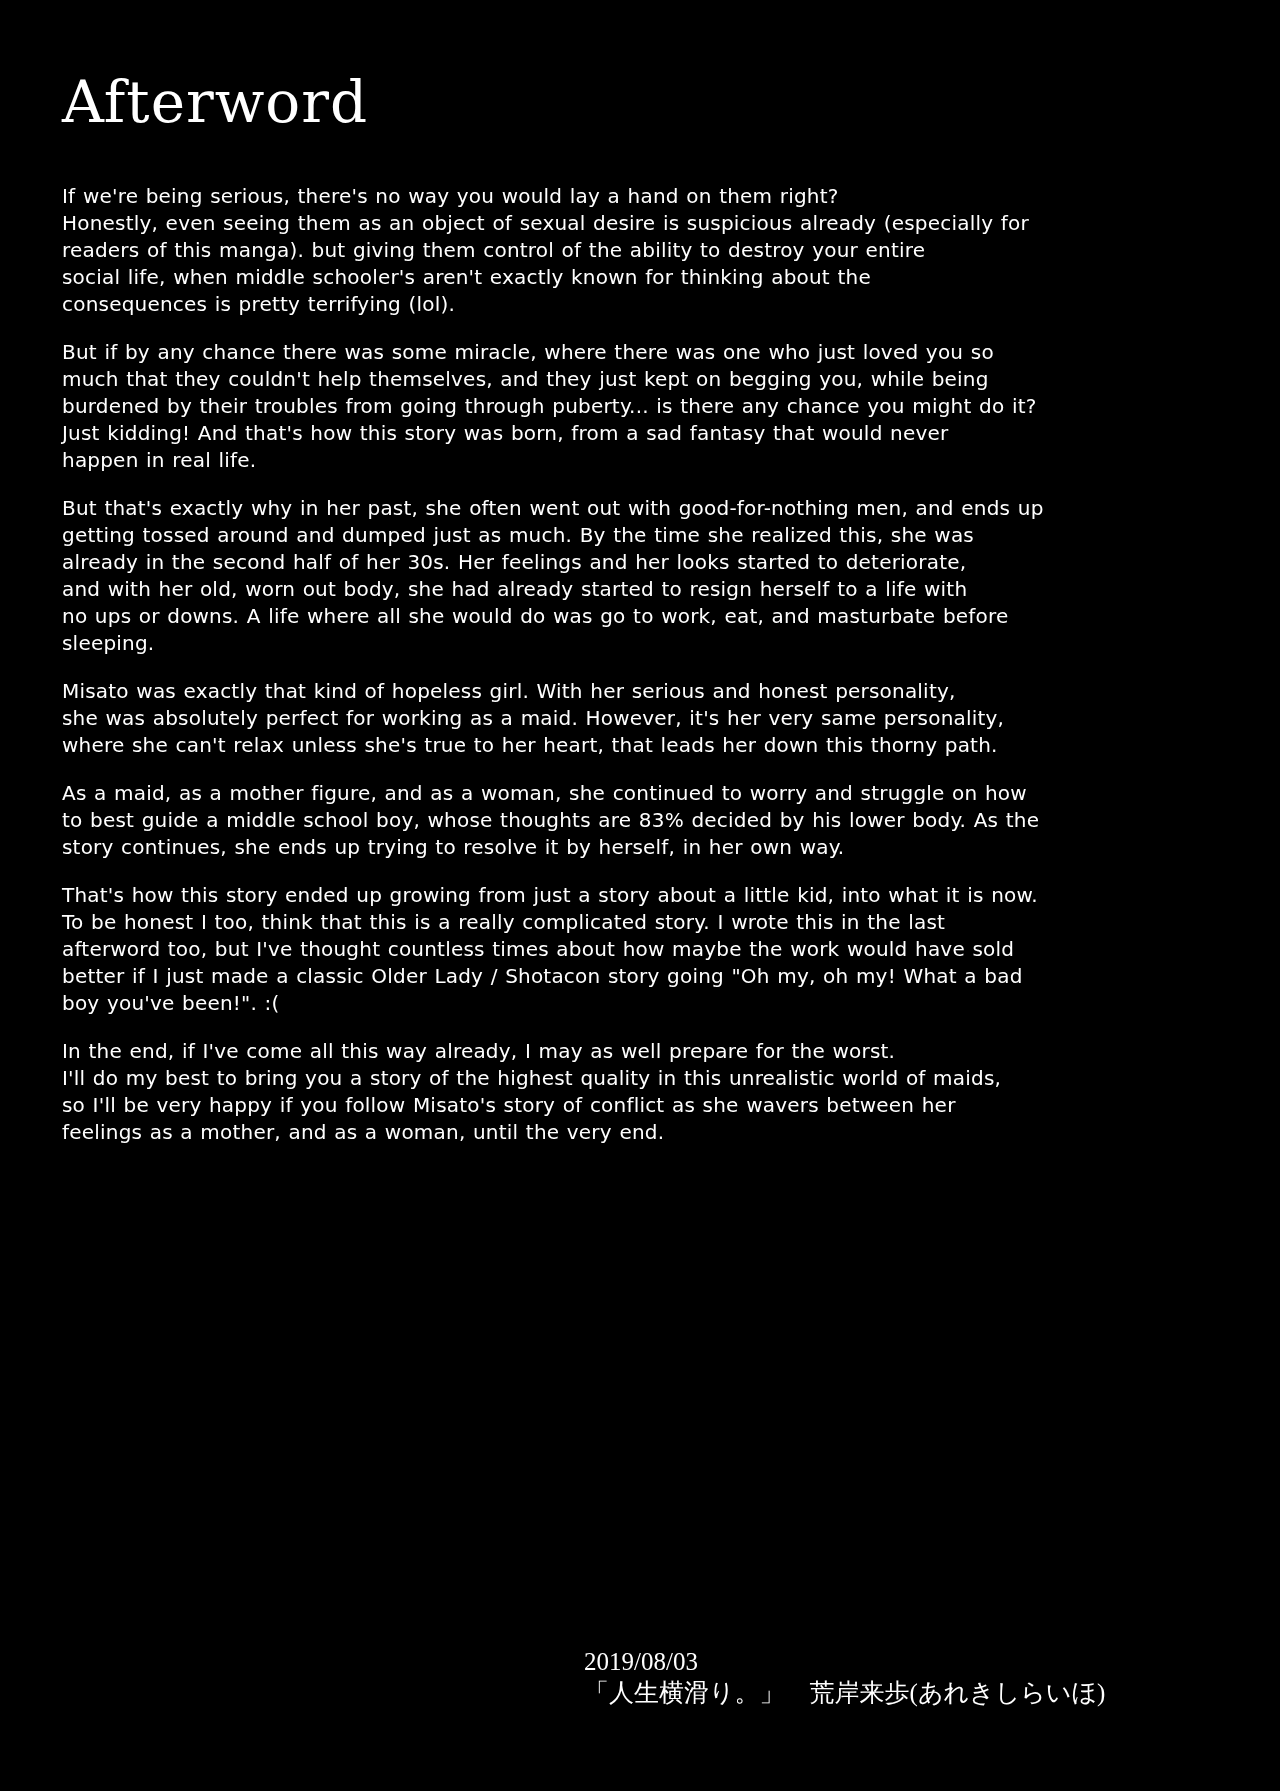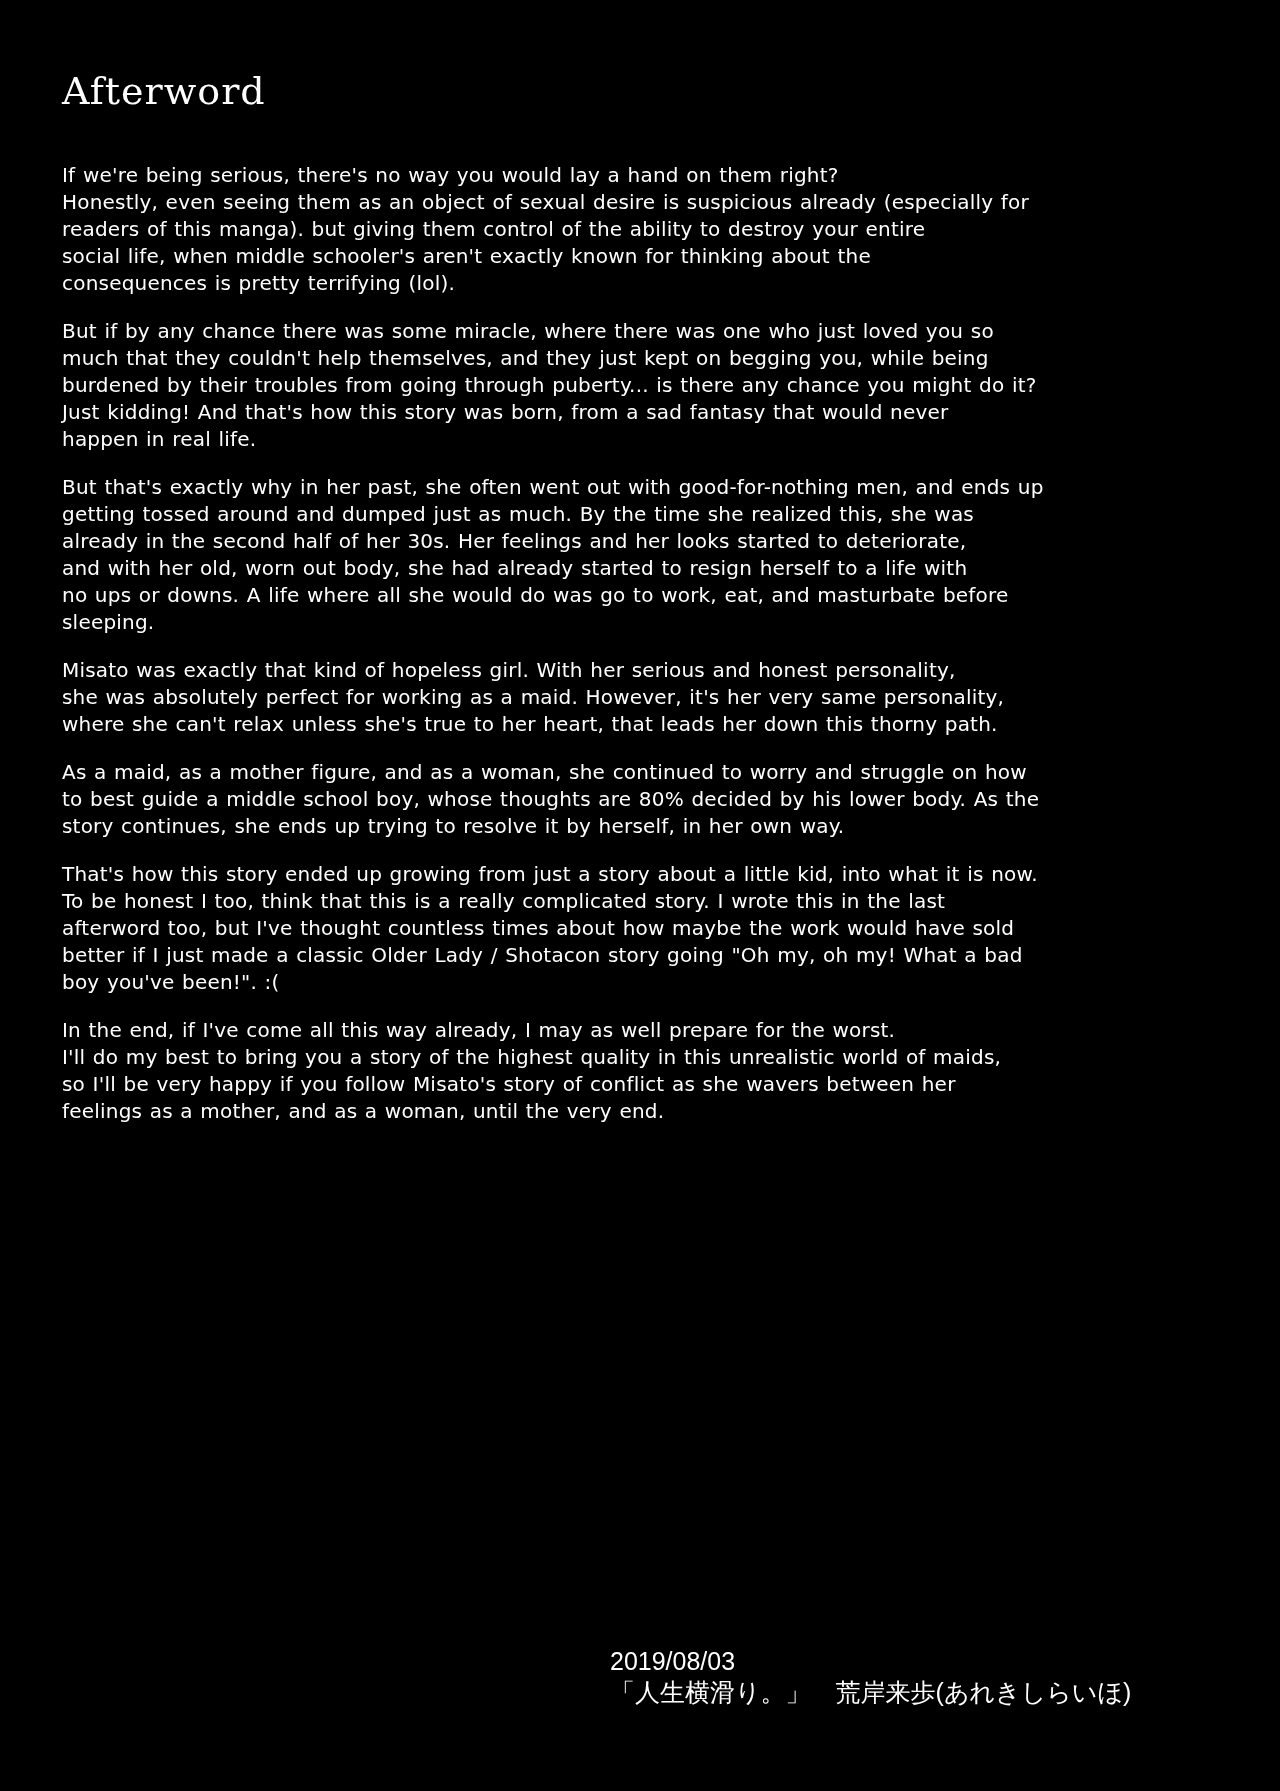--- a/index.html
+++ b/index.html
@@ -13,40 +13,40 @@
     height: 1791px;
     background: #000000;
     color: #ffffff;
     font-family: "DejaVu Sans", sans-serif;
     overflow: hidden;
   }
   .content {
     padding: 72px 55px 0 62px;
   }
   .title {
-    font-size: 38px;
+    font-size: 58px;
     line-height: 1.05;
     font-weight: normal;
     letter-spacing: 1px;
     margin: 0 0 50px 0;
     font-family: "DejaVu Serif", serif;
   }
   .para {
     white-space: pre-line;
     font-size: 20px;
     line-height: 27px;
     margin: 0 0 21px 0;
     letter-spacing: 0.2px;
     word-spacing: 1px;
   }
   .footer {
     position: absolute;
-    left: 610px;
+    left: 584px;
     top: 1646px;
-    font-family: Liberation Sans, sans-serif;
+    font-family: Liberation Serif, serif;
     font-size: 25px;
     line-height: 31px;
     color: #ffffff;
   }
 </style>
 </head>
 <body>
 
 <div class="page">
   <div class="content">
@@ -65,21 +65,21 @@
     <div class="para">But that's exactly why in her past, she often went out with good-for-nothing men, and ends up
 getting tossed around and dumped just as much. By the time she realized this, she was
 already in the second half of her 30s. Her feelings and her looks started to deteriorate,
 and with her old, worn out body, she had already started to resign herself to a life with
 no ups or downs. A life where all she would do was go to work, eat, and masturbate before
 sleeping.</div>
     <div class="para">Misato was exactly that kind of hopeless girl. With her serious and honest personality,
 she was absolutely perfect for working as a maid. However, it's her very same personality,
 where she can't relax unless she's true to her heart, that leads her down this thorny path.</div>
     <div class="para">As a maid, as a mother figure, and as a woman, she continued to worry and struggle on how
-to best guide a middle school boy, whose thoughts are 80% decided by his lower body. As the
+to best guide a middle school boy, whose thoughts are 83% decided by his lower body. As the
 story continues, she ends up trying to resolve it by herself, in her own way.</div>
     <div class="para">That's how this story ended up growing from just a story about a little kid, into what it is now.
 To be honest I too, think that this is a really complicated story. I wrote this in the last
 afterword too, but I've thought countless times about how maybe the work would have sold
 better if I just made a classic Older Lady / Shotacon story going "Oh my, oh my! What a bad
 boy you've been!". :(</div>
     <div class="para">In the end, if I've come all this way already, I may as well prepare for the worst.
 I'll do my best to bring you a story of the highest quality in this unrealistic world of maids,
 so I'll be very happy if you follow Misato's story of conflict as she wavers between her
 feelings as a mother, and as a woman, until the very end.</div>

